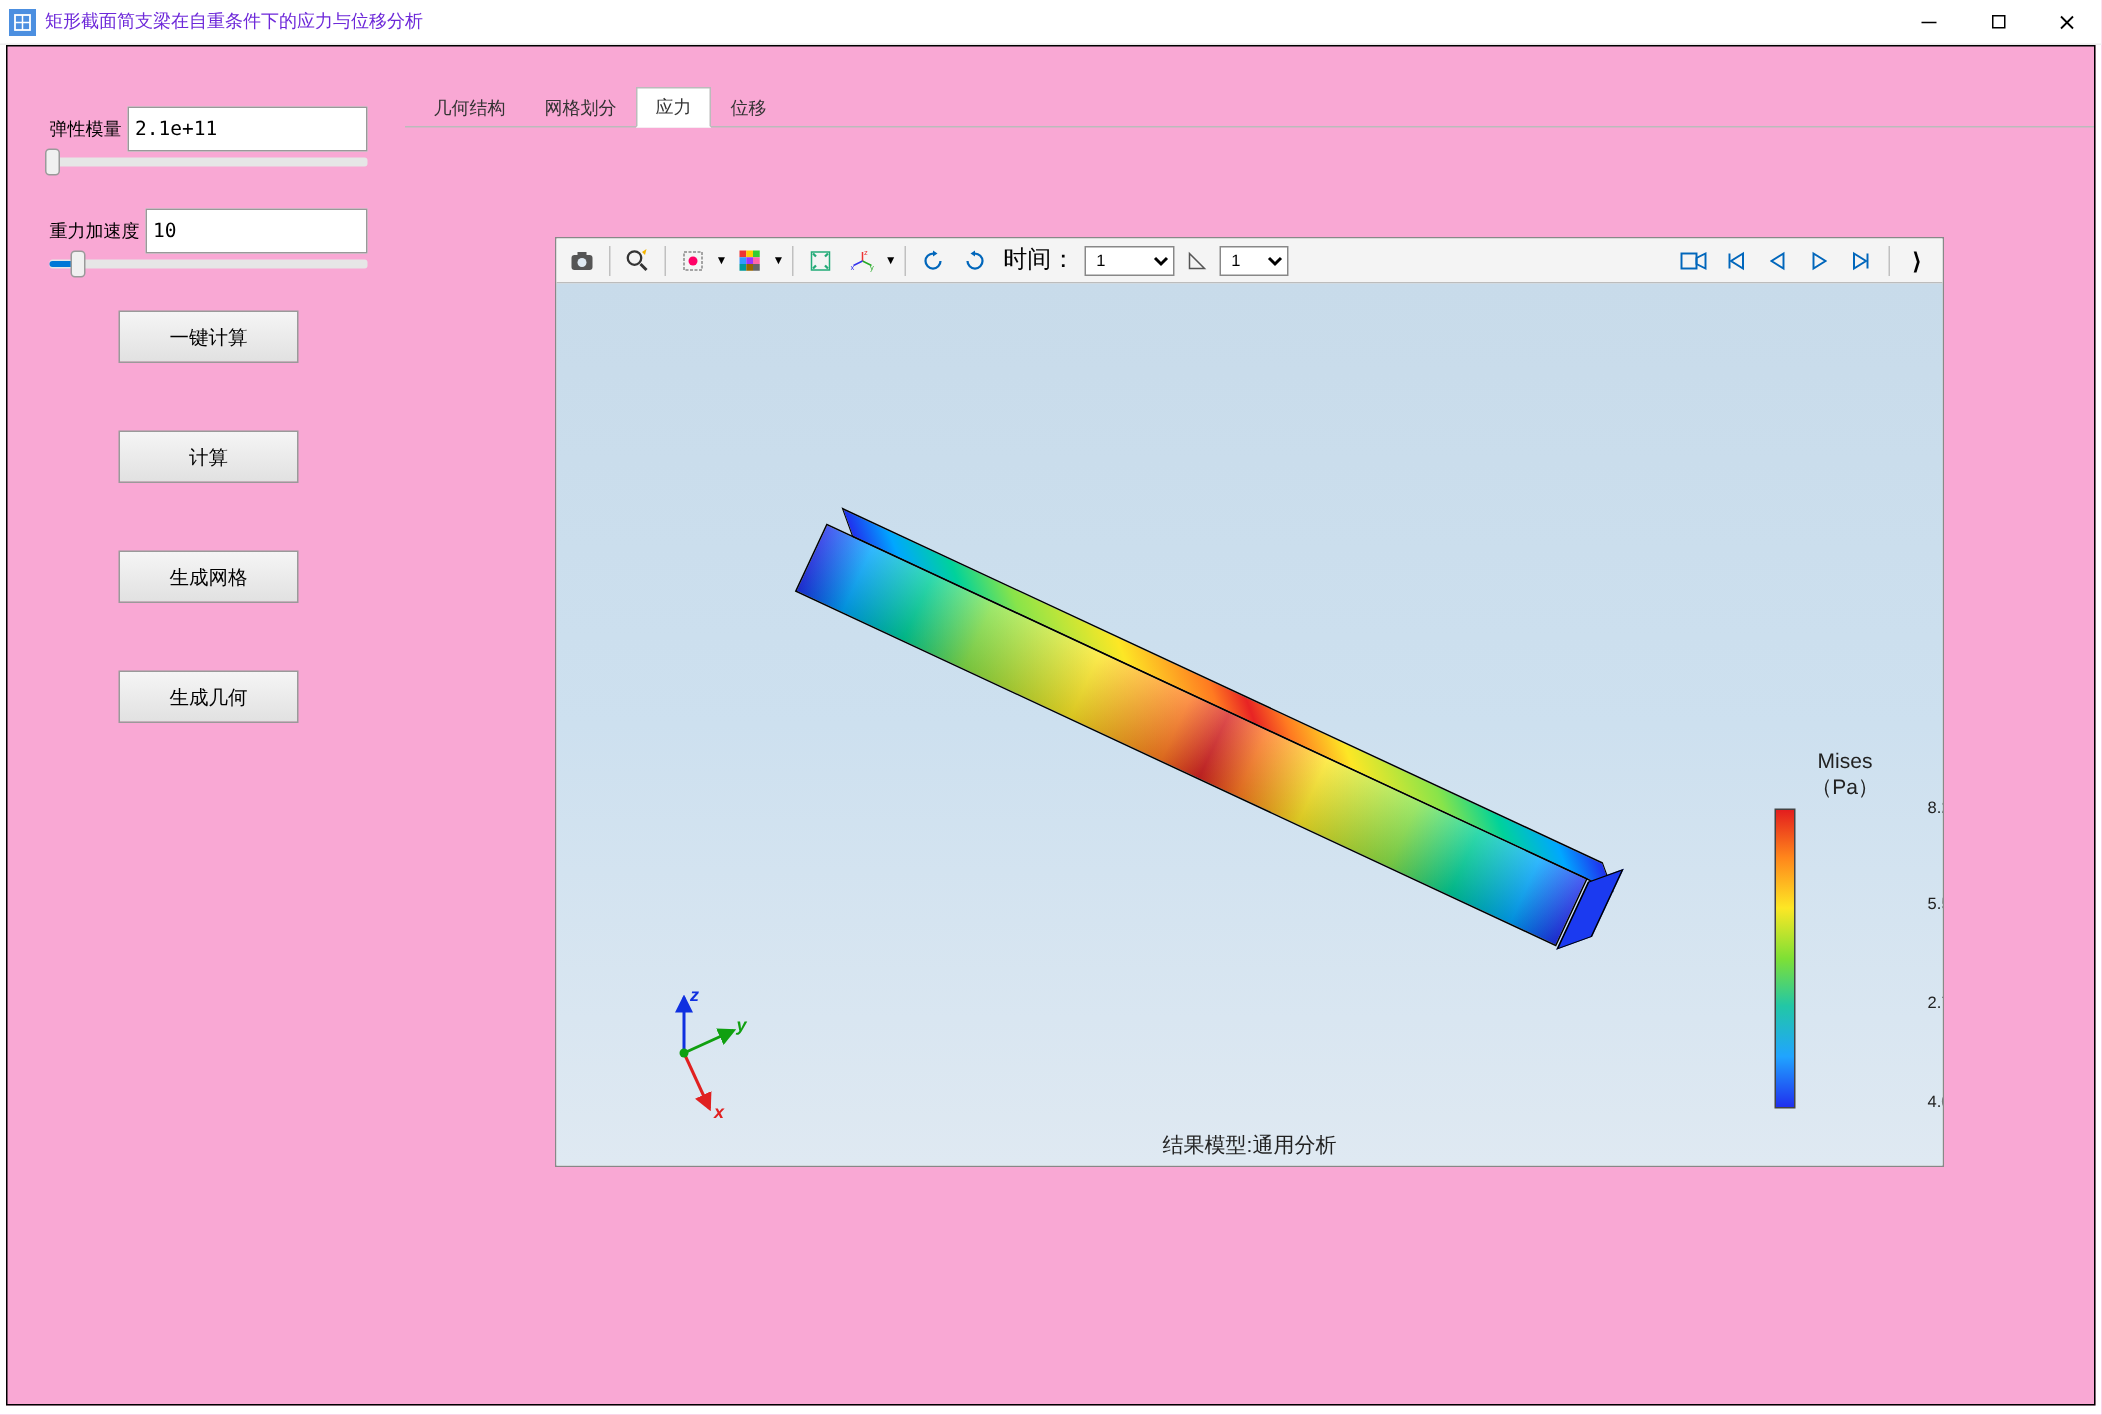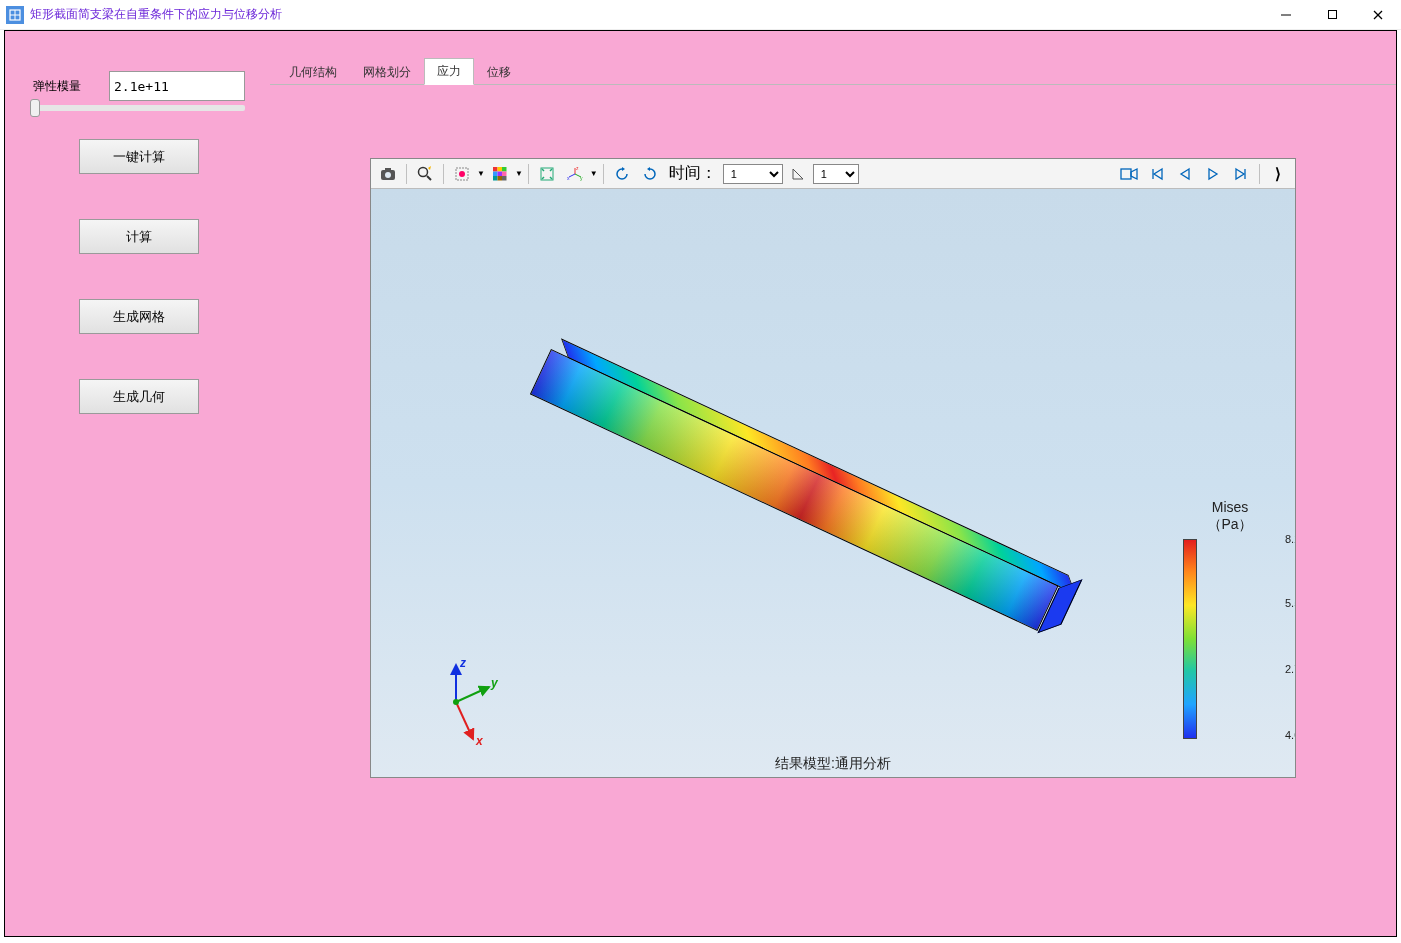--- a/index.html
+++ b/index.html
@@ -55,21 +55,20 @@
     white-space:nowrap;
   }
   .param-row input[type=text] {
     border:1px solid #999;
     font-family: Consolas, monospace;
     font-size:13px;
     padding:14px 4px;
     flex:1;
     min-width:0;
     height:22px;
-    margin-left:24px;
   }
   .slider-wrap { margin-bottom:28px; }
   .slider {
     height: 6px;
     background: #e6e6e6;
     position:relative;
     margin-top:4px;
     border-radius:2px;
   }
   .slider .track-fill {
@@ -288,20 +287,30 @@
         <input type="text" value="2.1e+11" style="">
       </div>
       <div class="slider">
         <div class="track-fill" style="width:0%"></div>
           <div class="thumb" style="left:1%"></div>
       </div>
     </div>
 
 
 
+    <div class="slider-wrap">
+      <div class="param-row">
+        <label>重力加速度</label>
+        <input type="text" value="10" style="">
+      </div>
+      <div class="slider">
+        <div class="track-fill" style="width:9%"></div>
+          <div class="thumb" style="left:9%"></div>
+      </div>
+    </div>
 
     <div class="btn-group">
       <button class="action-btn">一键计算</button>
       <button class="action-btn">计算</button>
       <button class="action-btn">生成网格</button>
       <button class="action-btn">生成几何</button>
     </div>
   </div>
 
   <div class="main">

